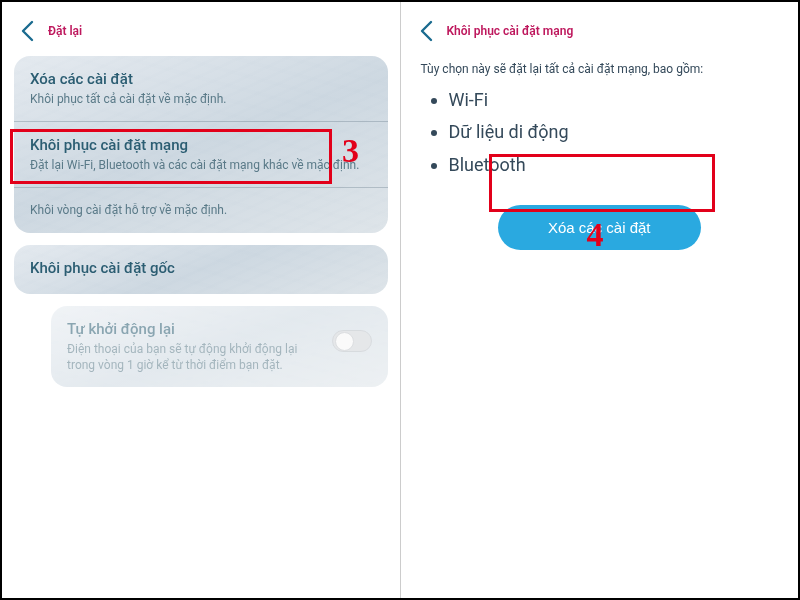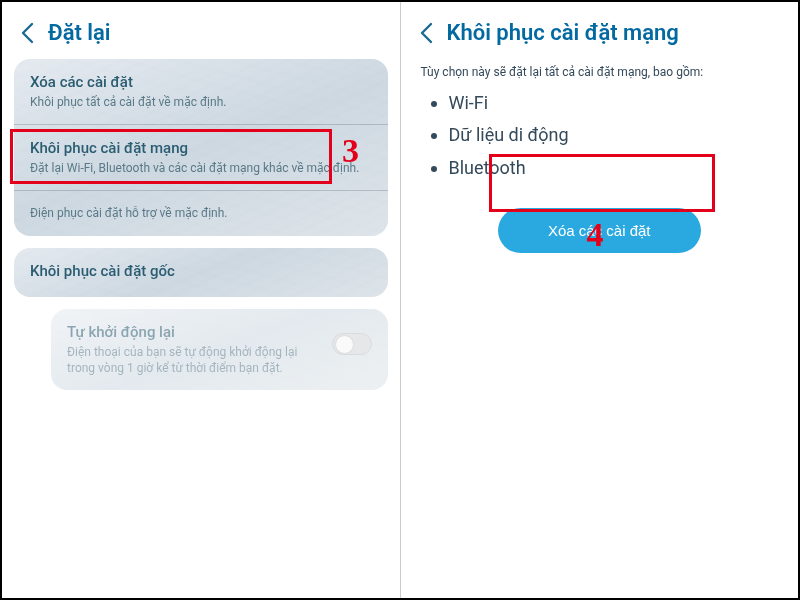--- a/index.html
+++ b/index.html
@@ -26,23 +26,23 @@
   .panel-left { border-right: 1px solid #ccc; }
   .header {
     display: flex;
     align-items: center;
     gap: 14px;
     padding: 8px 6px 14px 6px;
   }
   .back-icon { color: #1a6b8f; cursor: pointer; }
   .back-icon svg { display: block; }
   .header-title {
-    font-size: 22px;
+    font-size: 12px;
     font-weight: 600;
-    color: #0369a1;
+    color: #be185d;
   }
   .card {
     border-radius: 16px;
     padding: 0;
     margin-bottom: 12px;
     background: linear-gradient(160deg, #e2e8ee 0%, #d5dee6 30%, #c8d4de 60%, #dbe2e7 100%);
     position: relative;
     overflow: hidden;
   }
   .card-textured {
@@ -135,21 +135,21 @@
     <div class="card card-textured">
       <div class="item">
         <div class="item-title">Xóa các cài đặt</div>
         <div class="item-desc">Khôi phục tất cả cài đặt về mặc định.</div>
       </div>
       <div class="item">
         <div class="item-title">Khôi phục cài đặt mạng</div>
         <div class="item-desc">Đặt lại Wi-Fi, Bluetooth và các cài đặt mạng khác về mặc định.</div>
       </div>
       <div class="item">
-        <div class="item-desc">Điện phục cài đặt hỗ trợ về mặc định.</div>
+        <div class="item-desc">Khôi vòng cài đặt hỗ trợ về mặc định.</div>
       </div>
     </div>
 
     <div class="card card-textured">
       <div class="item">
         <div class="item-title">Khôi phục cài đặt gốc</div>
       </div>
     </div>
 
     <div class="card card-textured card-faded">

